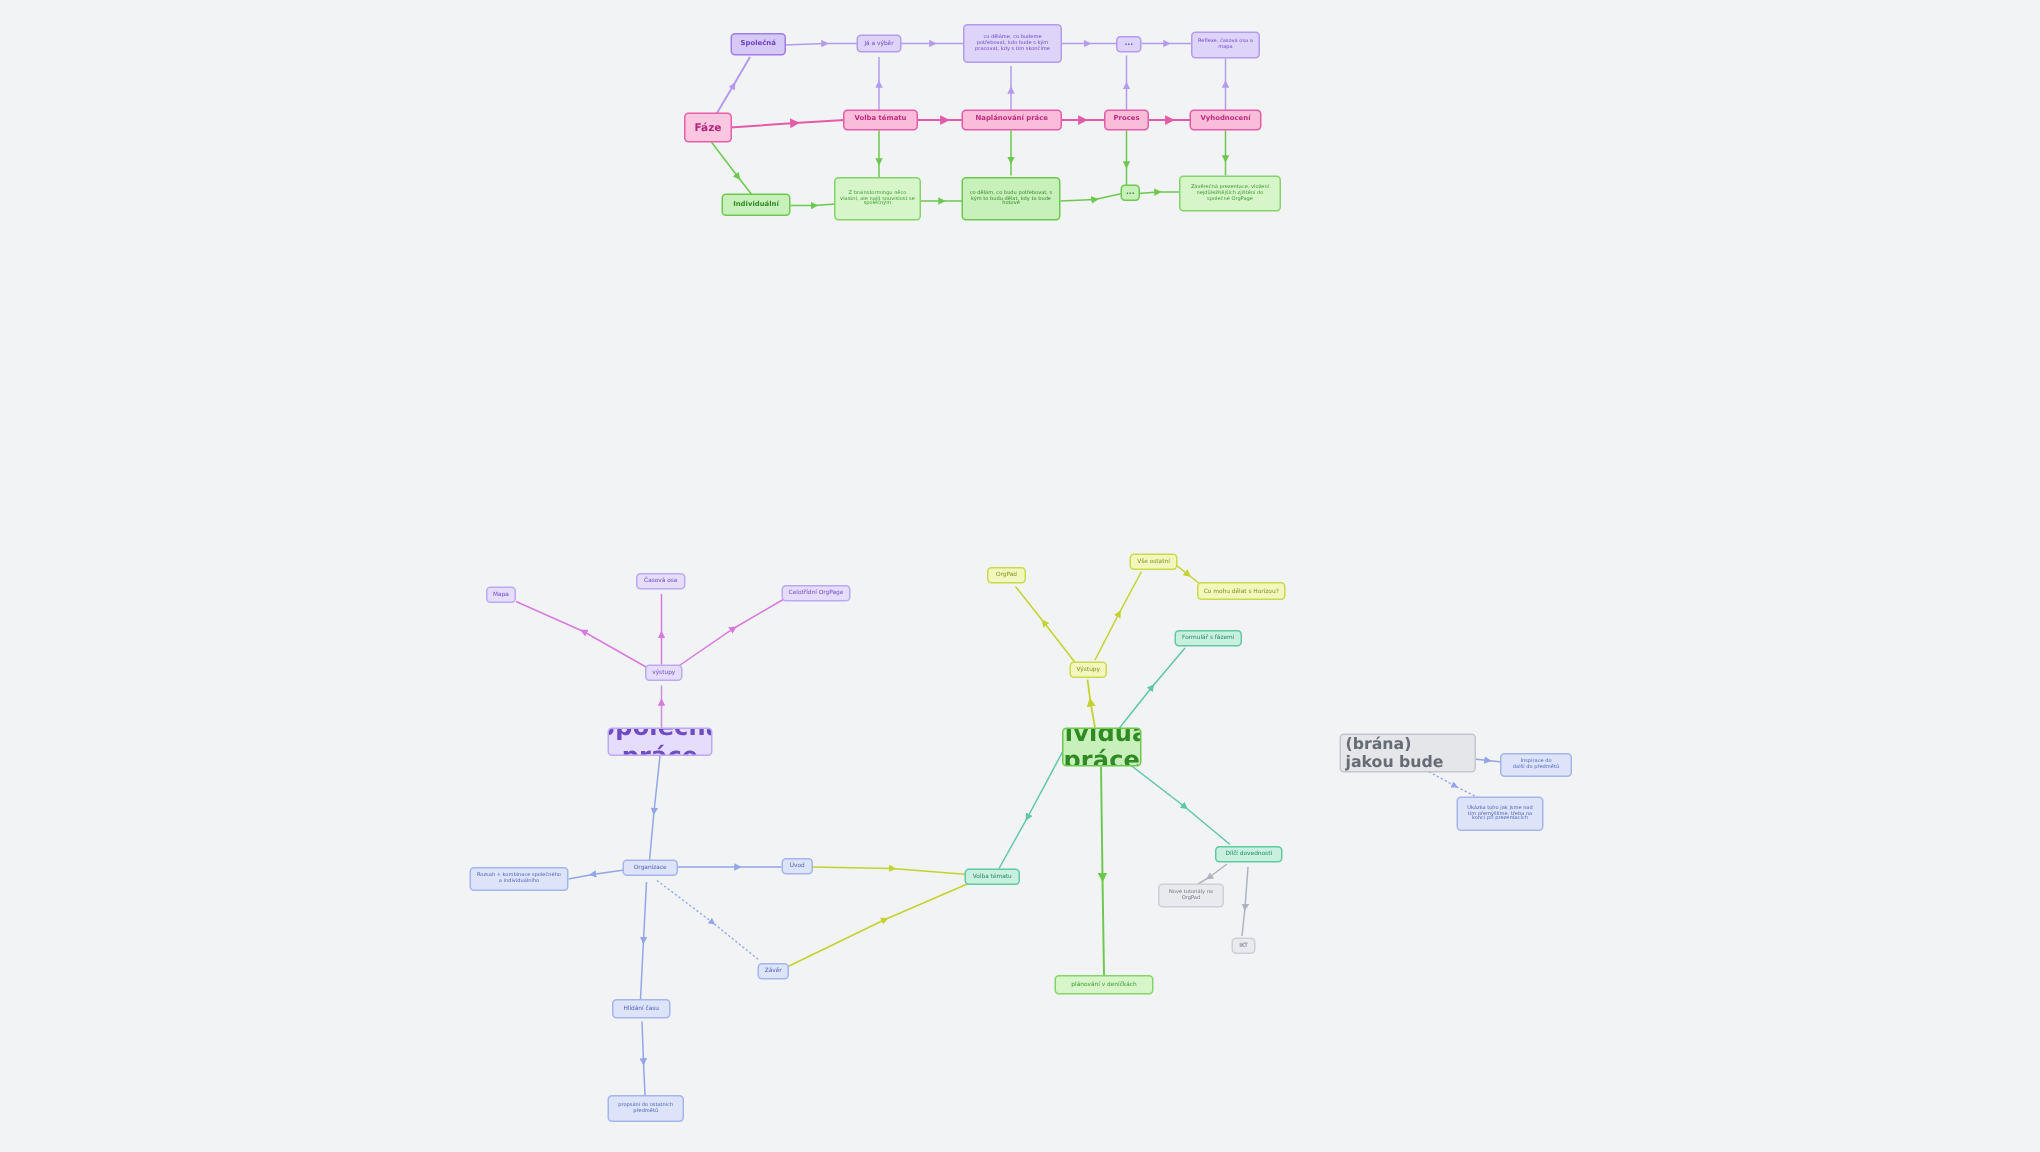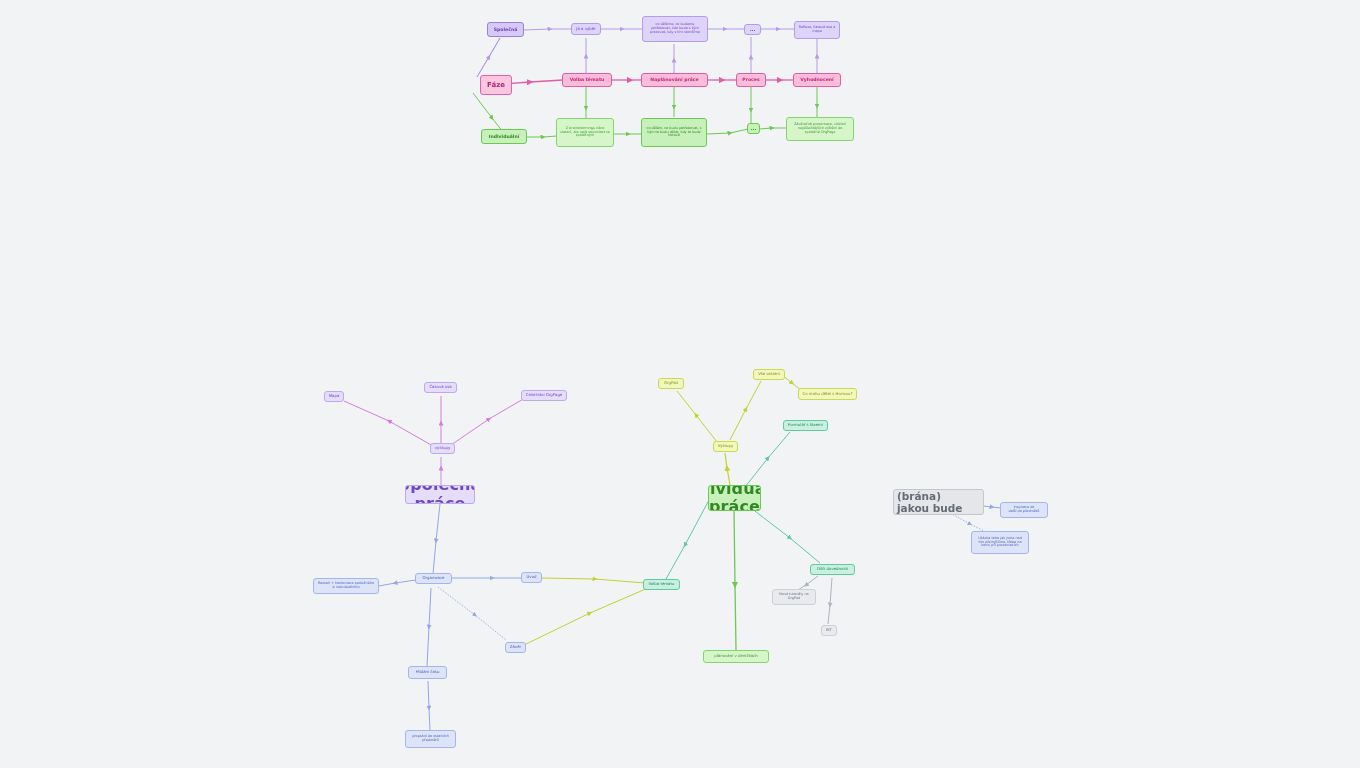--- a/index.html
+++ b/index.html
@@ -175,21 +175,21 @@
     </g>
 
     <g>
 
       <path d="M983,506 L992,507 L1001,508" stroke="#92a6e8" stroke-width="1" fill="none" marker-mid="url(#ah-blue)"></path>
 
       <path d="M950,513 L970,524 L988,533" stroke="#92a6e8" stroke-width="0.9" fill="none" stroke-dasharray="1.5,1.5" marker-mid="url(#ah-blue)"></path>
     </g>
   </svg>
 
-  <div class="node p-pink t-mid" style="left:480px; top:75px; width:32px; height:20px;">Fáze</div>
+  <div class="node p-pink t-mid" style="left:456px; top:75px; width:32px; height:20px;">Fáze</div>
 
   <div class="node p-purple t-sm" style="left:487px; top:22px; width:37px; height:15px;">Společná</div>
 
   <div class="node p-green t-sm" style="left:481px; top:129px; width:46px; height:15px;">Individuální</div>
 
   <div class="node p-pinkdeep t-sm" style="left:562px; top:73px; width:50px; height:14px;">Volba tématu</div>
   <div class="node p-pinkdeep t-sm" style="left:641px; top:73px; width:67px; height:14px;">Naplánování práce</div>
   <div class="node p-pinkdeep t-sm" style="left:736px; top:73px; width:30px; height:14px;">Proces</div>
   <div class="node p-pinkdeep t-sm" style="left:793px; top:73px; width:48px; height:14px;">Vyhodnocení</div>
 

